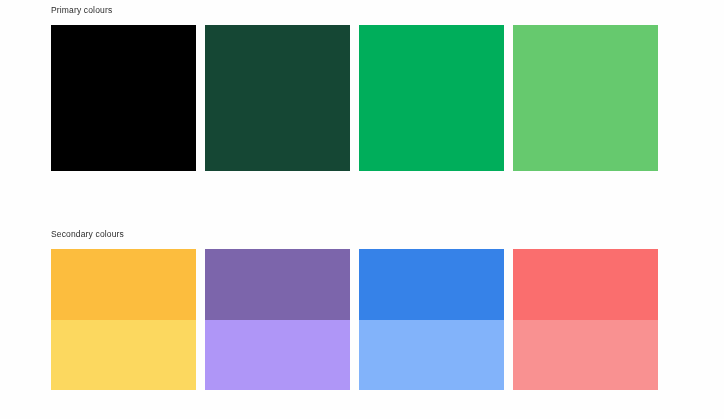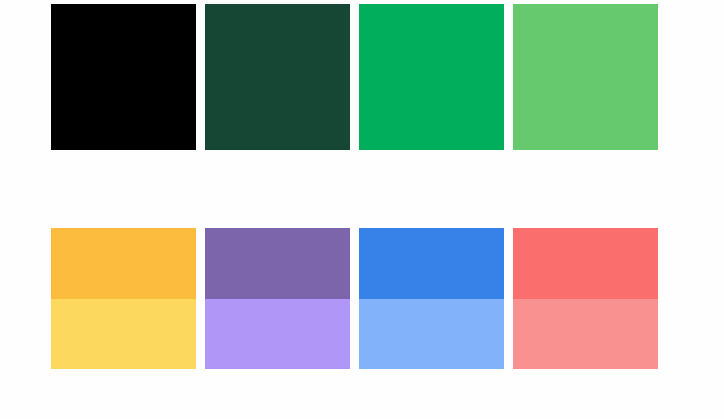--- a/index.html
+++ b/index.html
@@ -57,20 +57,21 @@
   }
   .row-primary .swatch { height: 146px; }
   .row-secondary .swatch { height: 70.5px; }
 </style>
 </head>
 <body style="background: rgb(254, 254, 254);">
 
 <div class="palette-page">
 
   <section class="section section-primary">
+    <div class="section-label" style="color: rgb(43, 43, 43);">Primary colours</div>
     <div class="swatch-row row-primary">
 
       <div class="swatch-col">
         <div class="swatch" style="background-color: rgb(0, 0, 0);"></div>
       </div>
 
       <div class="swatch-col">
         <div class="swatch" style="background-color: rgb(21, 71, 52);"></div>
       </div>
 
@@ -79,20 +80,21 @@
       </div>
 
       <div class="swatch-col">
         <div class="swatch" style="background-color: rgb(102, 201, 110);"></div>
       </div>
 
     </div>
   </section>
 
   <section class="section section-secondary">
+    <div class="section-label" style="color: rgb(43, 43, 43);">Secondary colours</div>
     <div class="swatch-row row-secondary">
 
       <div class="swatch-col">
         <div class="swatch" style="background-color: rgb(252, 189, 62);"></div>
         <div class="swatch" style="background-color: rgb(252, 216, 95);"></div>
       </div>
 
       <div class="swatch-col">
         <div class="swatch" style="background-color: rgb(124, 101, 171);"></div>
         <div class="swatch" style="background-color: rgb(175, 150, 247);"></div>

